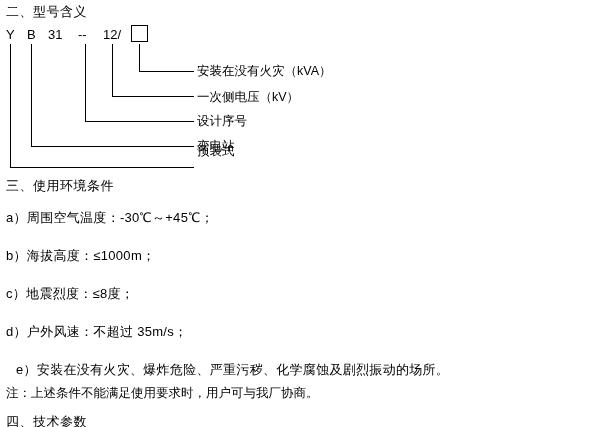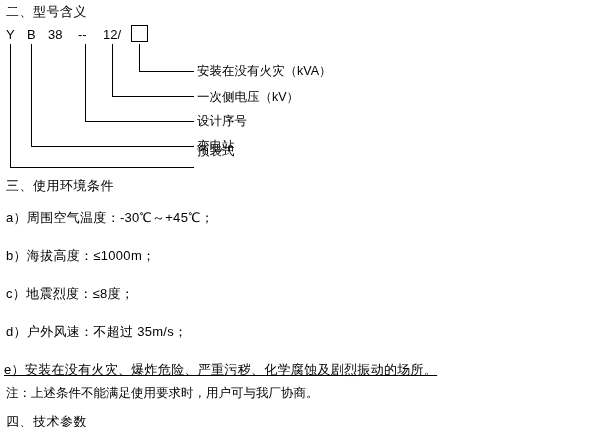--- a/index.html
+++ b/index.html
@@ -71,21 +71,21 @@
 </head>
 <body>
 
 <div class="page">
 
   <div class="heading" style="left:6px; top:4px;">二、型号含义</div>
 
   <div id="code-chars">
       <div class="code-char" style="left: 6px; top: 27px;">Y</div>
       <div class="code-char" style="left: 27px; top: 27px;">B</div>
-      <div class="code-char" style="left: 48px; top: 27px;">38</div>
+      <div class="code-char" style="left: 48px; top: 27px;">31</div>
       <div class="code-char" style="left: 78px; top: 27px;">--</div>
       <div class="code-char" style="left: 103px; top: 27px;">12/</div>
     </div>
 
   <div class="box" id="code-box" style="left: 131px; top: 25px; width: 17px; height: 17px;"></div>
 
   <div id="leaders">
       <div class="vline" style="left: 139px; top: 44px; height: 27px;"></div>
       <div class="hline" style="left: 139px; top: 71px; width: 55px;"></div>
       <div class="leader-label" style="left: 197px; top: 64px;">安装在没有火灾（kVA）</div>
@@ -103,20 +103,20 @@
       <div class="leader-label" style="left: 197px; top: 144px;">预装式</div>
     </div>
 
   <div class="heading" style="left:6px; top:178px;">三、使用环境条件</div>
 
   <div id="env-items">
       <div class="item" style="left: 6px; top: 209px;">a）周围空气温度：-30℃～+45℃；</div>
       <div class="item" style="left: 6px; top: 247px; text-align: right;">b）海拔高度：≤1000m；</div>
       <div class="item" style="left: 6px; top: 285px;">c）地震烈度：≤8度；</div>
       <div class="item" style="left: 6px; top: 323px;">d）户外风速：不超过 35m/s；</div>
-      <div class="item" style="left: 4px; top: 361px; text-decoration: underline;">e）安装在没有火灾、爆炸危险、严重污秽、化学腐蚀及剧烈振动的场所。</div>
+      <div class="item" style="left: 16px; top: 361px;">e）安装在没有火灾、爆炸危险、严重污秽、化学腐蚀及剧烈振动的场所。</div>
     </div>
 
   <div class="note" id="env-note" style="left: 6px; top: 385px;">注：上述条件不能满足使用要求时，用户可与我厂协商。</div>
 
   <div class="heading" style="left:6px; top:406px;margin-top:8px;">四、技术参数</div>
 
 </div>
 
 </body></html>

